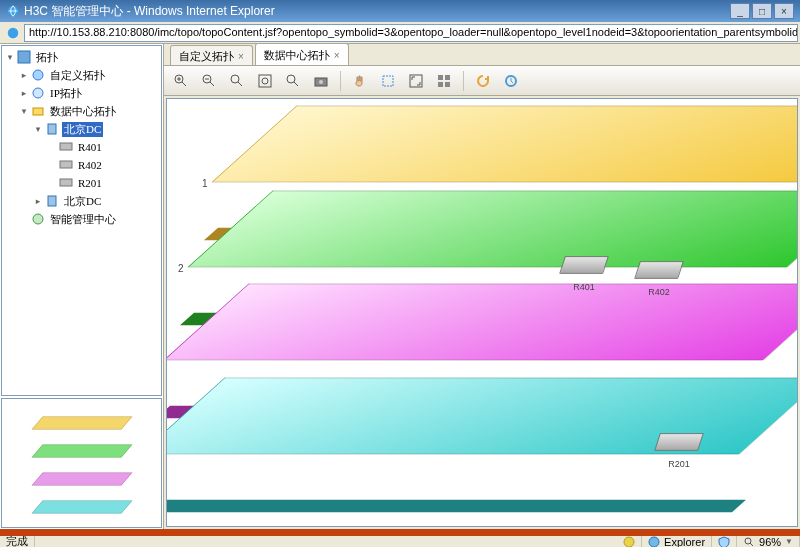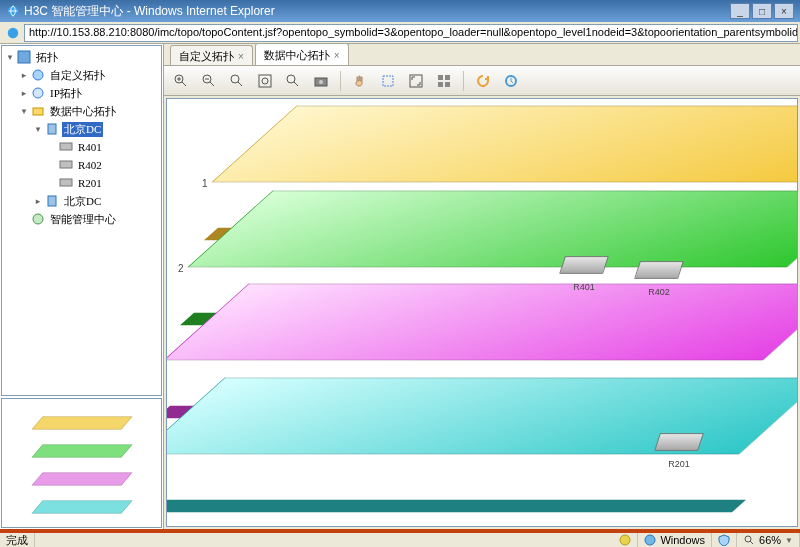--- a/index.html
+++ b/index.html
@@ -49,21 +49,21 @@
 .layer.green .top { background: linear-gradient(135deg, #d6ffd6, #2fc72f); } .layer.green .side { background: #26a026; }
 .layer.magenta .top { background: linear-gradient(135deg, #ffe0ff, #e542e5); } .layer.magenta .side { background: #b534b5; }
 .layer.cyan .top { background: linear-gradient(135deg, #d6ffff, #2fc7c7); } .layer.cyan .side { background: #26a0a0; }
 .layer .num { position: absolute; left: -52px; bottom: 40px; font-size: 10px; color: #444; }
 .ly1 { top: -40px; transform: translateX(-38%); } .ly2 { top: 45px; transform: translateX(-42%); } .ly3 { top: 138px; transform: translateX(-46%); } .ly4 { top: 232px; transform: translateX(-50%); }
 
 .device { position: absolute; width: 44px; height: 32px; }
 .device .box { width: 44px; height: 22px; background: linear-gradient(#e6e6e6, #a8a8a8); border: 1px solid #777; transform: skewX(-18deg) scaleY(.8); }
 .device .lbl { position: absolute; top: 28px; width: 100%; text-align: center; font-size: 9px; color: #444; }
 
-.statusbar { height: 18px; background: #ece9d8; border-top: 4px solid #c2410c; display: flex; align-items: center; font-size: 11px; }
+.statusbar { height: 18px; background: #ece9d8; border-top: 7px solid #c2410c; display: flex; align-items: center; font-size: 11px; }
 .statusbar .cell { border-right: 1px solid #c8c4b4; padding: 0 6px; height: 100%; display: flex; align-items: center; gap: 4px; }
 .statusbar .spacer { flex: 1; }
 
 svg { display: block; }
 </style>
 </head>
 <body>
 
 <div class="titlebar">
   <span class="ie-icon">
@@ -338,28 +338,28 @@
   <div class="spacer"></div>
   <div class="cell">
       <svg width="12" height="12">
         <circle cx="6" cy="6" r="5" fill="#e8d34a" stroke="#b89b1a"></circle>
       </svg>
     </div>
   <div class="cell">
       <svg width="12" height="12">
         <circle cx="6" cy="6" r="5" fill="#6fb8e8" stroke="#2e75b6"></circle>
       </svg>
-      <span>Windows</span>
+      <span>Explorer</span>
     </div>
   <div class="cell">
       <svg width="12" height="12">
         <path d="M6 1l5 2v3c0 3-2 5-5 6-3-1-5-3-5-6V3z" fill="#a5d4ff" stroke="#2e75b6"></path>
       </svg>
     </div>
   <div class="cell">
       <svg width="12" height="12">
         <circle cx="5" cy="5" r="3" fill="none" stroke="#555"></circle>
         <line x1="7" y1="7" x2="10" y2="10" stroke="#555"></line>
       </svg>
-      <span>66%</span>
+      <span>96%</span>
       <span style="font-size:8px;color:#666">▼</span>
     </div>
 </div>
 
 </body></html>

